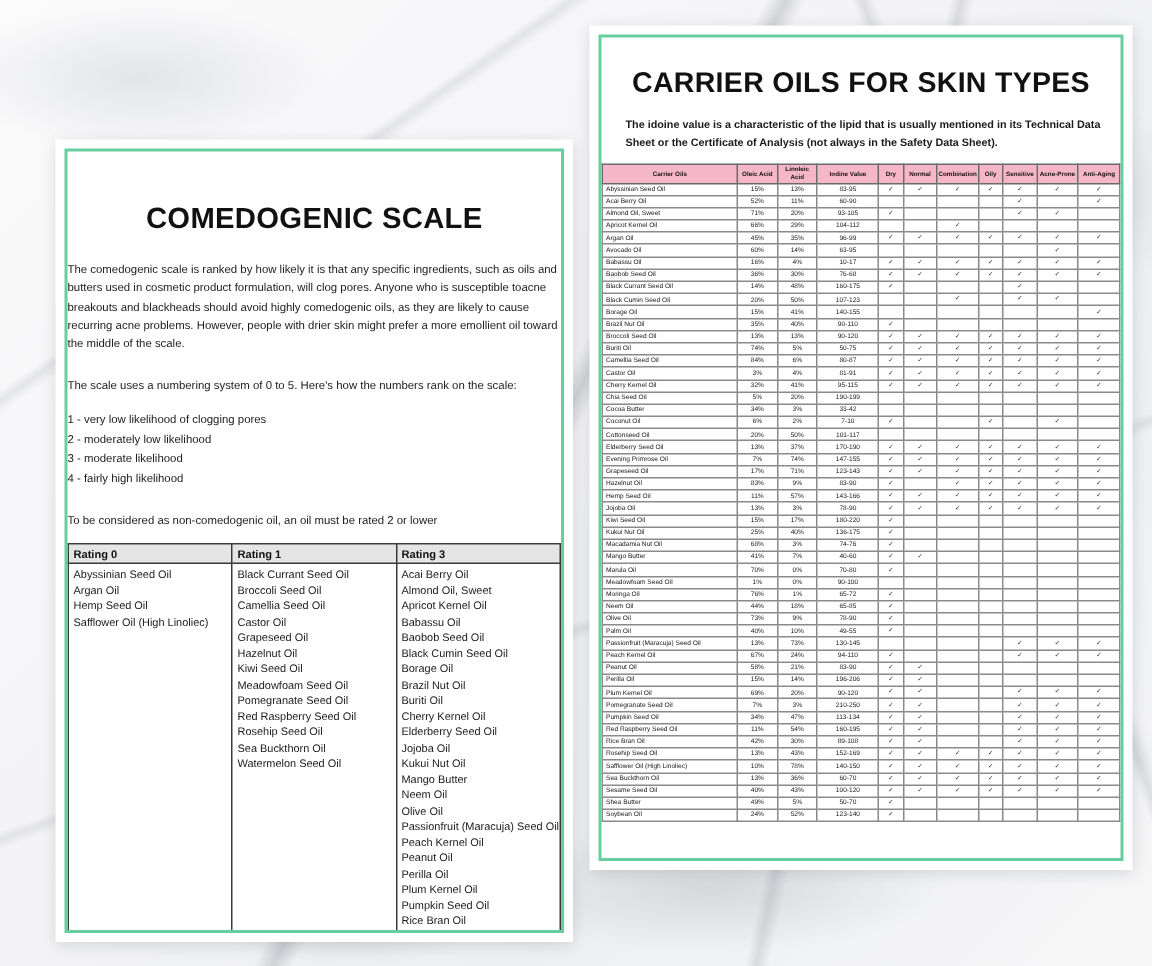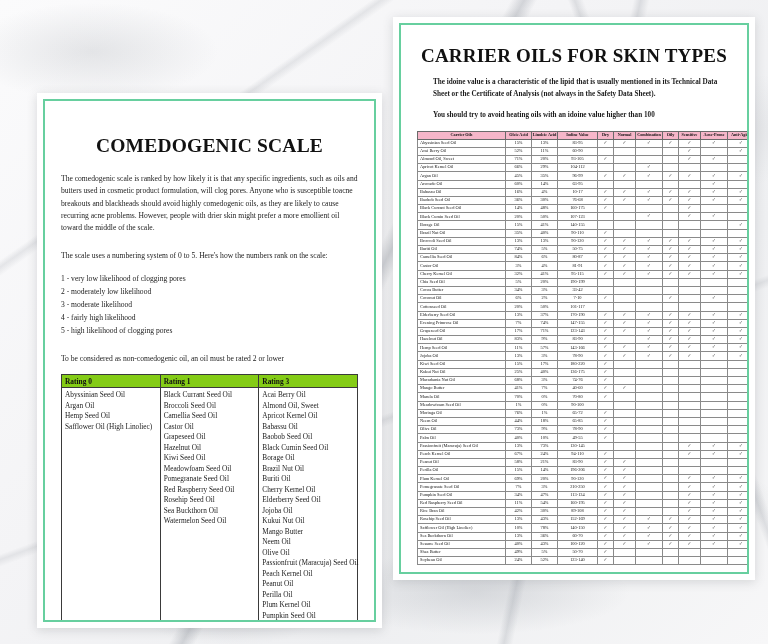--- a/index.html
+++ b/index.html
@@ -45,21 +45,21 @@
   .page-inner{
     position:absolute;inset:6px;
     border:2.5px solid #67cf9f;
     box-sizing:border-box;
     background:#fff;
     overflow:hidden;
   }
   #page-left{left:37px;top:93px;width:345px;height:535px;}
   #page-right{left:393px;top:17px;width:362px;height:563px;}
 
-  .content{position:absolute;inset:0;padding:14px 16px;box-sizing:border-box;font-family:Liberation Serif, serif;}
+  .content{position:absolute;inset:0;padding:14px 0;box-sizing:border-box;}
 
   h1.doc-title{
     margin:20px 0 14px;
     text-align:center;
     font-size:19.5px;
     font-weight:bold;
     letter-spacing:.2px;
     color:#111;
   }
   #page-right h1.doc-title{font-size:19px;margin:6px 0 10px;}
@@ -80,21 +80,21 @@
   .scale-list{margin:0 0 9px;}
   .scale-list .row{font-size:7.6px;line-height:1.72;color:#1b1b1b;}
 
   
   table.ctab{
     width:100%;border-collapse:collapse;table-layout:fixed;
     border:1px solid #3a3a3a;
     margin-top:4px;
   }
   table.ctab th{
-    background:#84cc16;
+    background:#e5e5e5;
     border:1px solid #3a3a3a;
     font-size:7.4px;font-weight:bold;text-align:left;
     padding:1.5px 3px;color:#111;
   }
   table.ctab td{
     border:1px solid #3a3a3a;
     vertical-align:top;
     padding:2px 3px 3px;
   }
   table.ctab td ul{margin:0;padding:0;list-style:none;}
@@ -143,21 +143,20 @@
   <div class="page-inner">
     <div class="content">
       <h1 class="doc-title">COMEDOGENIC SCALE</h1>
       <p class="para">The comedogenic scale is ranked by how likely it is that any specific ingredients, such as oils and butters used in cosmetic product formulation, will clog pores. Anyone who is susceptible toacne breakouts and blackheads should avoid highly comedogenic oils, as they are likely to cause recurring acne problems. However, people with drier skin might prefer a more emollient oil toward the middle of the scale.</p>
       <p class="para">The scale uses a numbering system of 0 to 5. Here's how the numbers rank on the scale:</p>
       <div class="scale-list" id="scale-list">
           <div class="row">1 - very low likelihood of clogging pores</div>
           <div class="row">2 - moderately low likelihood</div>
           <div class="row">3 - moderate likelihood</div>
           <div class="row">4 - fairly high likelihood</div>
-          <div class="row">5 - high likelihood of clogging pores</div>
         </div>
       <p class="para">To be considered as non-comedogenic oil, an oil must be rated 2 or lower</p>
 
       <table class="ctab" id="ctab-top">
           <thead>
             <tr>
               <th>Rating 0</th>
               <th>Rating 1</th>
               <th>Rating 3</th>
             </tr>
@@ -222,21 +221,20 @@
 
     </div>
   </div>
 </div>
 
 <div class="page" id="page-right">
   <div class="page-inner">
     <div class="content">
       <h1 class="doc-title">CARRIER OILS FOR SKIN TYPES</h1>
       <p class="para">The idoine value is a characteristic of the lipid that is usually mentioned in its Technical Data Sheet or the Certificate of Analysis (not always in the Safety Data Sheet).</p>
-      <p class="para note">You should try to avoid heating oils with an idoine value higher than 100</p>
       <table class="otab" id="otab">
           <colgroup>
             <col class="hdr-oil">
             <col class="hdr-pct">
             <col class="hdr-pct">
             <col class="hdr-iod">
             <col class="hdr-sk">
             <col class="hdr-sk-med">
             <col class="hdr-sk-wide">
             <col class="hdr-sk">

